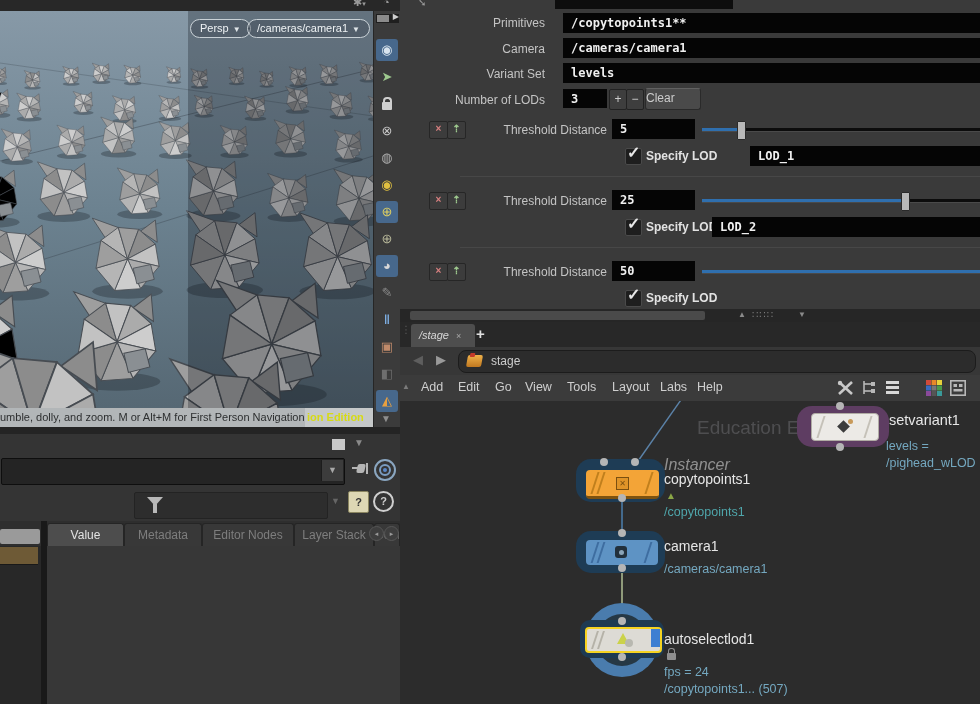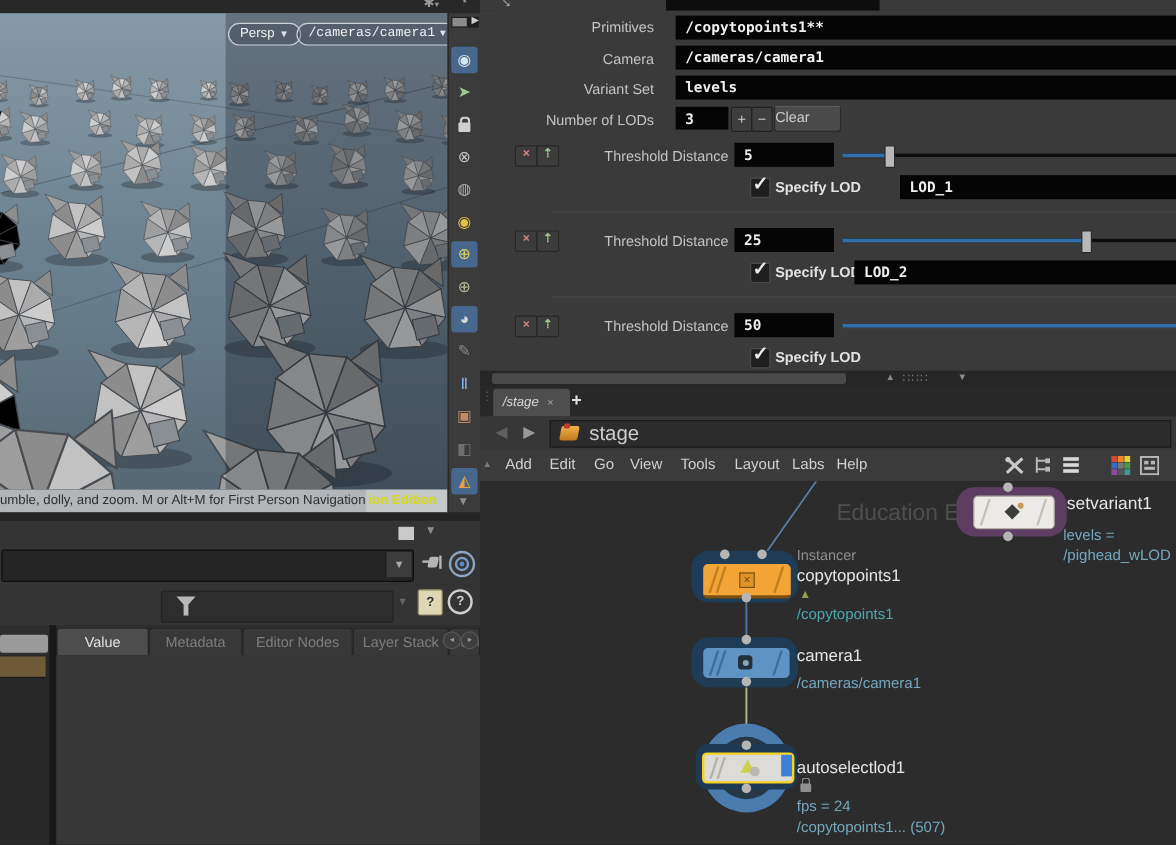--- a/index.html
+++ b/index.html
@@ -115,40 +115,40 @@
   
   #stage-tabbar{left:400px;top:322px;width:580px;height:25px;background:#282828;}
   #stage-tabbar .grip{position:absolute;left:1px;top:2px;color:#5a5a5a;font-size:10px;letter-spacing:-2px;}
   #stage-tab{position:absolute;left:11px;top:2px;width:56px;height:23px;background:#4e4e4e;border-radius:3px 3px 0 0;
              color:#d8d8d8;font-style:italic;font-size:11px;line-height:23px;padding-left:8px;}
   #stage-tab .x{font-style:normal;color:#a8a8a8;font-size:9px;margin-left:7px;}
   #stage-newtab{position:absolute;left:76px;top:3px;color:#e0e0e0;font-size:15px;font-weight:bold;}
   #pathbar{left:400px;top:347px;width:580px;height:28px;background:#373737;}
   #pathbar .nav{position:absolute;top:5px;font-size:13px;}
   #path-field{position:absolute;left:58px;top:3px;width:516px;height:21px;background:#2c2c2c;
-              border:1px solid #1c1c1c;border-radius:0;color:#cccccc;font-size:17px;line-height:21px;}
+              border:1px solid #1c1c1c;border-radius:8px;color:#cccccc;font-size:12px;line-height:21px;}
   .stage-ic{position:absolute;left:8px;top:4px;width:15px;height:12px;border-radius:2px;
             background:linear-gradient(#f0b24a,#c07820);transform:skewX(-10deg);}
   .stage-ic::after{content:"";position:absolute;left:2px;top:-2px;width:5px;height:4px;background:#c43a2a;border-radius:1px;}
   #path-field .txt{margin-left:32px;}
   #menubar{left:400px;top:375px;width:580px;height:26px;background:#3b3b3b;border-bottom:2px solid #1e1e1e;}
   #menubar .la{position:absolute;left:2px;top:7px;color:#7a7a7a;font-size:8px;}
   .menu-item{position:absolute;top:5px;color:#cfcfcf;font-size:12.5px;}
   .mi-svg{position:absolute;top:5px;}
 
   
   #network{left:400px;top:401px;width:580px;height:303px;background:#2c2c2c;overflow:hidden;}
   #net-watermark{position:absolute;left:297px;top:16px;color:#4e4e50;font-size:19px;z-index:0;}
   #wires{position:absolute;left:0;top:0;z-index:1;}
   .node-halo{position:absolute;z-index:2;border-radius:15px;}
   .node-body{position:absolute;z-index:3;border-radius:4px;}
   .nslash{position:absolute;top:2px;bottom:2px;width:2px;transform:skewX(-18deg);}
   .ndot{position:absolute;width:8px;height:8px;border-radius:50%;background:#b5b5b5;z-index:4;}
   .nname{position:absolute;z-index:2;color:#e6e6e6;font-size:14px;white-space:nowrap;}
-  .ntype{position:absolute;z-index:2;color:#909090;font-size:12px;}
+  .ntype{position:absolute;z-index:2;color:#909090;font-size:16px;font-style:italic;}
   .ninfo{position:absolute;z-index:2;color:#74a8c0;font-size:12.5px;white-space:nowrap;}
   .ninfo.teal{color:#4fa6ab;}
   .nbadge{position:absolute;z-index:2;color:#8aa646;font-size:10px;}
   .ring{position:absolute;z-index:2;border-radius:50%;background:#4a7cad;}
   .ring .hole{position:absolute;left:11px;top:11px;right:11px;bottom:11px;border-radius:50%;background:#263845;}
   .lock-s{position:absolute;z-index:2;width:9px;height:7px;background:#8f8f8f;border-radius:1px;}
   .lock-s::before{content:"";position:absolute;left:1px;top:-5px;width:5px;height:5px;border:1.5px solid #8f8f8f;
                   border-bottom:none;border-radius:3px 3px 0 0;}
   .nglyph{position:absolute;z-index:4;font-size:10px;line-height:10px;}
 </style>
@@ -703,21 +703,21 @@
           <polygon points="229.9152188235499,417.41269501312064 252.00916358404055,467.9131401799564 207.82127406305926,471.06941800288365" fill="#cdcdcd" stroke="#474c52" stroke-width="1.3887622420879837"></polygon>
           <polygon points="229.9152188235499,417.41269501312064 207.82127406305926,471.06941800288365 176.2584958337869,433.1940841277568" fill="#b5b5b5" stroke="#474c52" stroke-width="1.3887622420879837"></polygon>
           <polygon points="229.9152188235499,417.41269501312064 176.2584958337869,433.1940841277568 184.4648181733977,385.84991678384824" fill="#9e9e9e" stroke="#474c52" stroke-width="1.3887622420879837"></polygon>
           <polygon points="239.3840522923316,433.1940841277568 269.0530638278476,426.8815284819023 275.3656194737021,452.1317510653202 245.69660793818608,459.7068178403456" fill="#8a8f93" stroke="#474c52" stroke-width="1.3887622420879837"></polygon>
         </g>
         <rect x="188" y="0" width="185" height="397" fill="rgba(8,12,18,0.27)"></rect>
       </svg>
     <div class="pill" style="left:190px;">
       <span>Persp</span><span class="car">▼</span>
     </div>
-    <div class="pill" style="left:247px;font-family:Liberation Mono, monospace;">
+    <div class="pill" style="left:247px;">
       <span>/cameras/camera1</span><span class="car">▼</span>
     </div>
   </div>
 
   <div class="abs" id="helpbar">
     <span>umble, dolly, and zoom. M or Alt+M for First Person Navigation.</span>
     <span class="hb-right">ion Edition</span>
   </div>
 
   <div class="abs" id="vp-toolbar">

